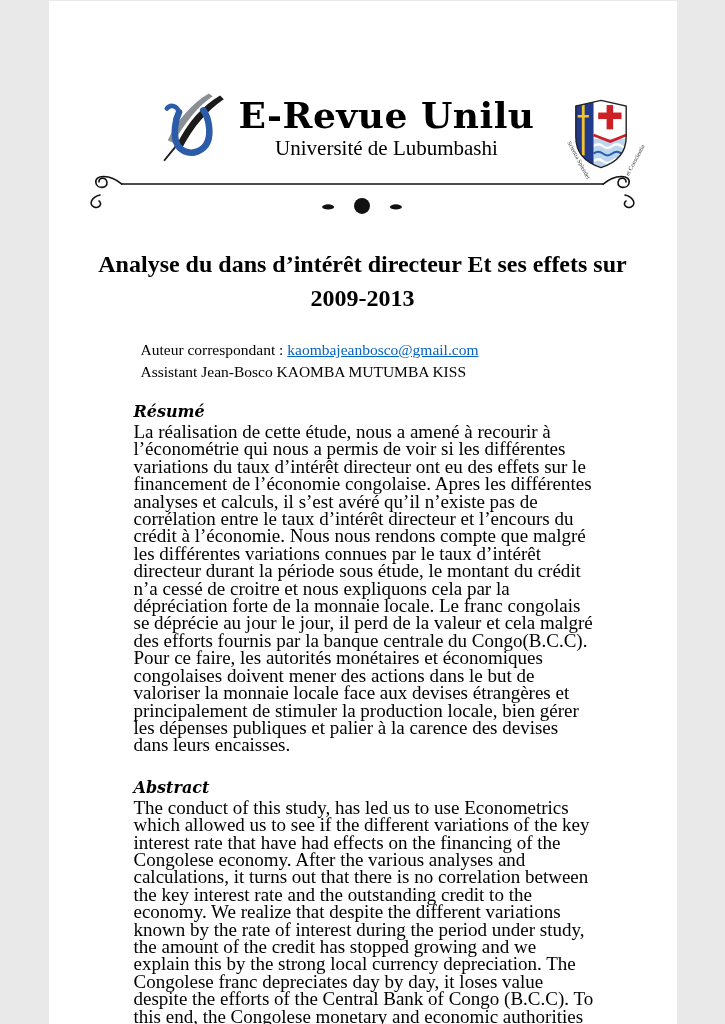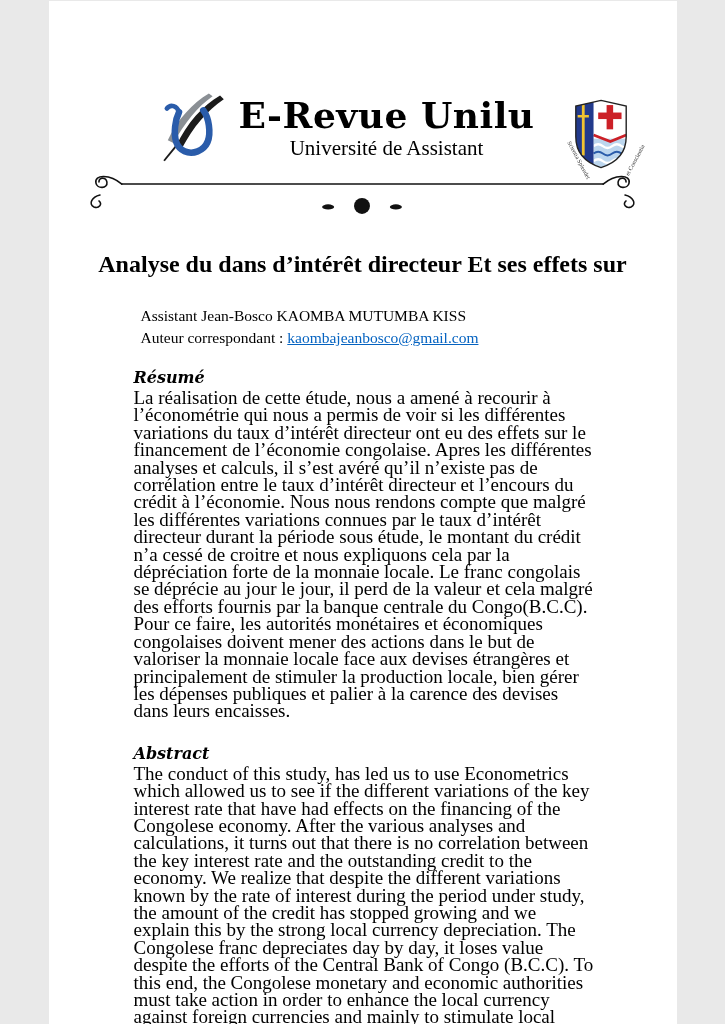--- a/index.html
+++ b/index.html
@@ -55,21 +55,21 @@
       <div class="logo-block">
         <svg class="quill" viewBox="0 0 90 80" aria-hidden="true">
           <path d="M62,2 C45,12 28,30 18,52 L24,55 C36,34 50,16 66,5 Z" fill="#8a8f94"></path>
           <path d="M74,4 C56,14 38,34 27,58 L33,61 C45,38 60,20 78,8 Z" fill="#1b1b1b"></path>
           <path d="M27,58 L14,74" stroke="#1b1b1b" stroke-width="2" fill="none"></path>
           <path d="M30,22 C26,30 24,44 27,54 C30,63 40,68 50,64 C60,60 64,50 62,36 C61,29 59,24 56,20" fill="none" stroke="#2a5caa" stroke-width="7" stroke-linecap="round"></path>
           <path d="M30,22 C28,15 21,13 17,18" fill="none" stroke="#2a5caa" stroke-width="5" stroke-linecap="round"></path>
         </svg>
         <div class="logo-text">
           <div class="journal-title">E-Revue Unilu</div>
-          <div class="university">Université de Assistant</div>
+          <div class="university">Université de Lubumbashi</div>
         </div>
       </div>
     </div>
 
     <div class="crest-wrap">
       <svg width="56" height="74" viewBox="0 0 60 78" aria-hidden="true">
         <defs>
           <clipPath id="shieldClip">
             <path d="M30,3 L57,9 L57,42 C57,60 46,70 30,75 C14,70 3,60 3,42 L3,9 Z"></path>
           </clipPath>
@@ -105,25 +105,26 @@
       <g fill="#111111">
         <ellipse cx="243" cy="36" rx="6" ry="2.6"></ellipse>
         <circle cx="277" cy="35" r="8"></circle>
         <ellipse cx="311" cy="36" rx="6" ry="2.6"></ellipse>
       </g>
     </svg>
   </div>
 
   <h1 class="article-title">
     <div>Analyse du dans d’intérêt directeur Et ses effets sur</div>
+    <div>2009-2013</div>
   </h1>
 
   <div class="authors">
+    <div><span>Auteur correspondant : </span><a class="email-link" href="kaombajeanbosco@gmail.com">kaombajeanbosco@gmail.com</a></div>
     <div>Assistant Jean-Bosco KAOMBA MUTUMBA KISS</div>
-    <div><span>Auteur correspondant : </span><a class="email-link" href="kaombajeanbosco@gmail.com">kaombajeanbosco@gmail.com</a></div>
   </div>
 
   <div class="section">
     <h2 class="section-heading">Résumé</h2>
     <p class="body-text">La réalisation de cette étude, nous a amené à recourir à l’économétrie qui nous a permis de voir si les différentes variations du taux d’intérêt directeur ont eu des effets sur le financement de l’économie congolaise. Apres les différentes analyses et calculs, il s’est avéré qu’il n’existe pas de corrélation entre le taux d’intérêt directeur et l’encours du crédit à l’économie. Nous nous rendons compte que malgré les différentes variations connues par le taux d’intérêt directeur durant la période sous étude, le montant du crédit n’a cessé de croitre et nous expliquons cela par la dépréciation forte de la monnaie locale. Le franc congolais se déprécie au jour le jour, il perd de la valeur et cela malgré des efforts fournis par la banque centrale du Congo(B.C.C). Pour ce faire, les autorités monétaires et économiques congolaises doivent mener des actions dans le but de valoriser la monnaie locale face aux devises étrangères et principalement de stimuler la production locale, bien gérer les dépenses publiques et palier à la carence des devises dans leurs encaisses.</p>
   </div>
 
   <div class="section">
     <h2 class="section-heading abstract">Abstract</h2>
     <p class="body-text">The conduct of this study, has led us to use Econometrics which allowed us to see if the different variations of the key interest rate that have had effects on the financing of the Congolese economy. After the various analyses and calculations, it turns out that there is no correlation between the key interest rate and the outstanding credit to the economy. We realize that despite the different variations known by the rate of interest during the period under study, the amount of the credit has stopped growing and we explain this by the strong local currency depreciation. The Congolese franc depreciates day by day, it loses value despite the efforts of the Central Bank of Congo (B.C.C). To this end, the Congolese monetary and economic authorities must take action in order to enhance the local currency against foreign currencies and mainly to stimulate local production, manage public spending and compensate for the lack of currency in their fund.</p>

